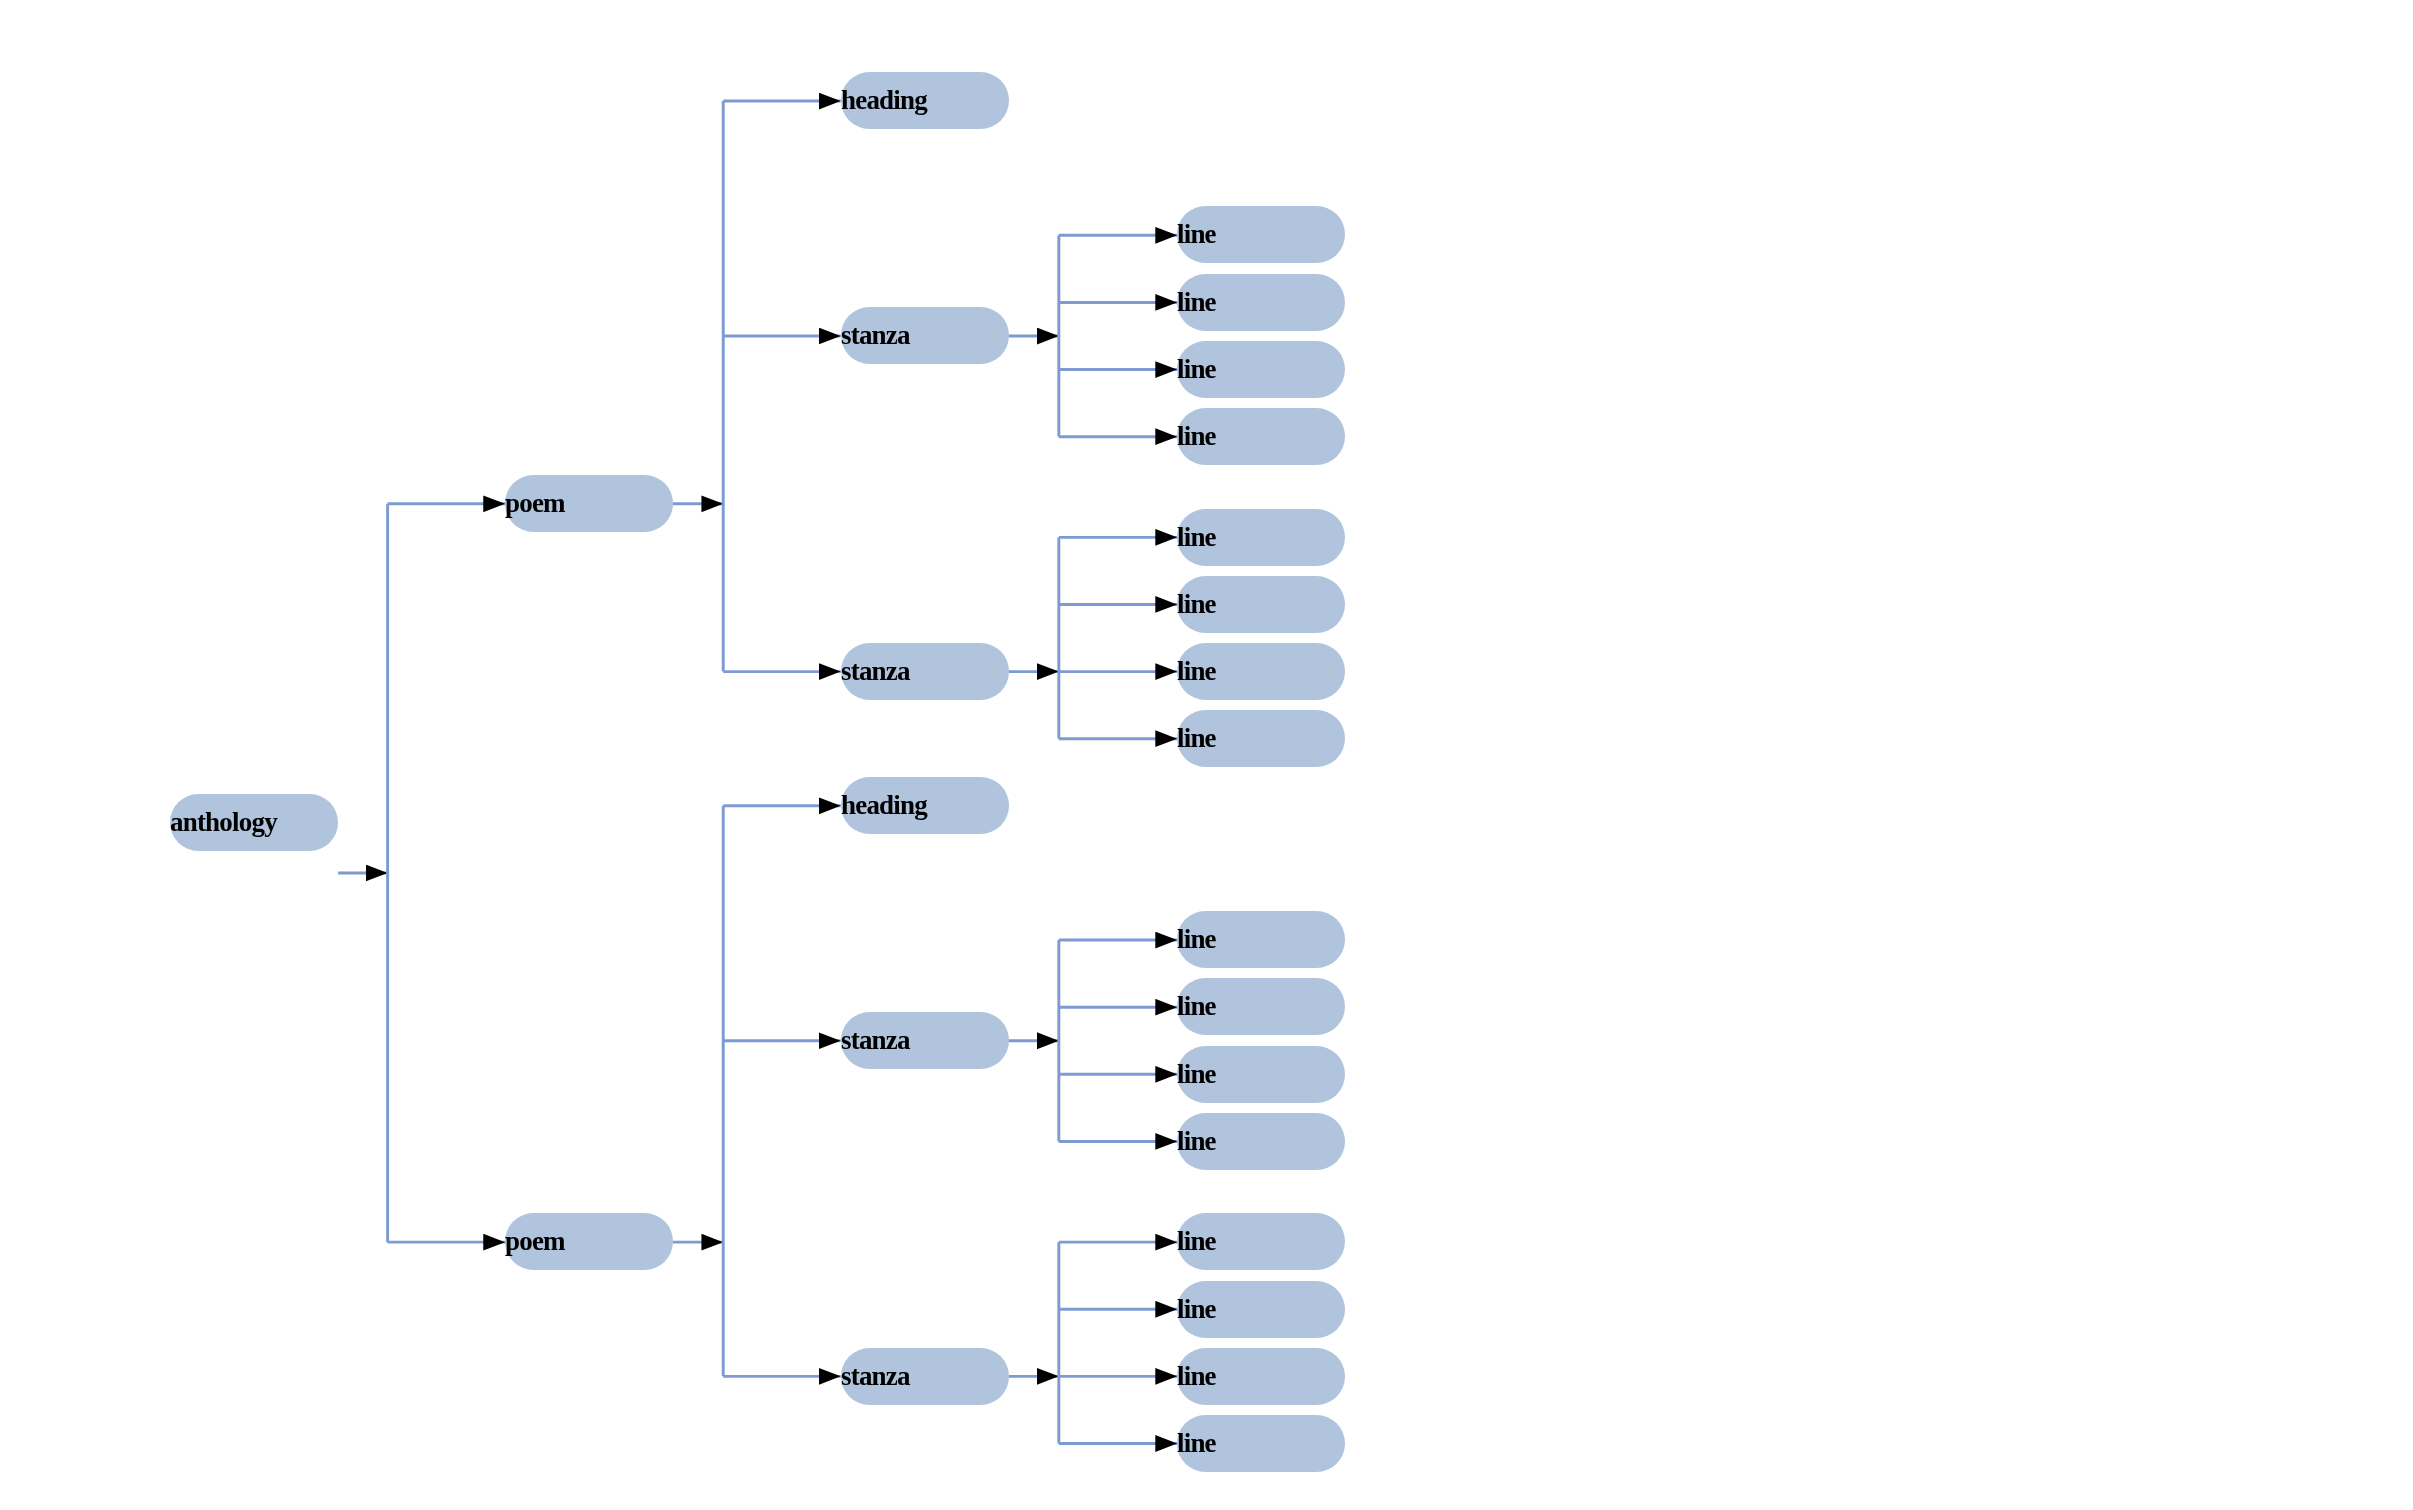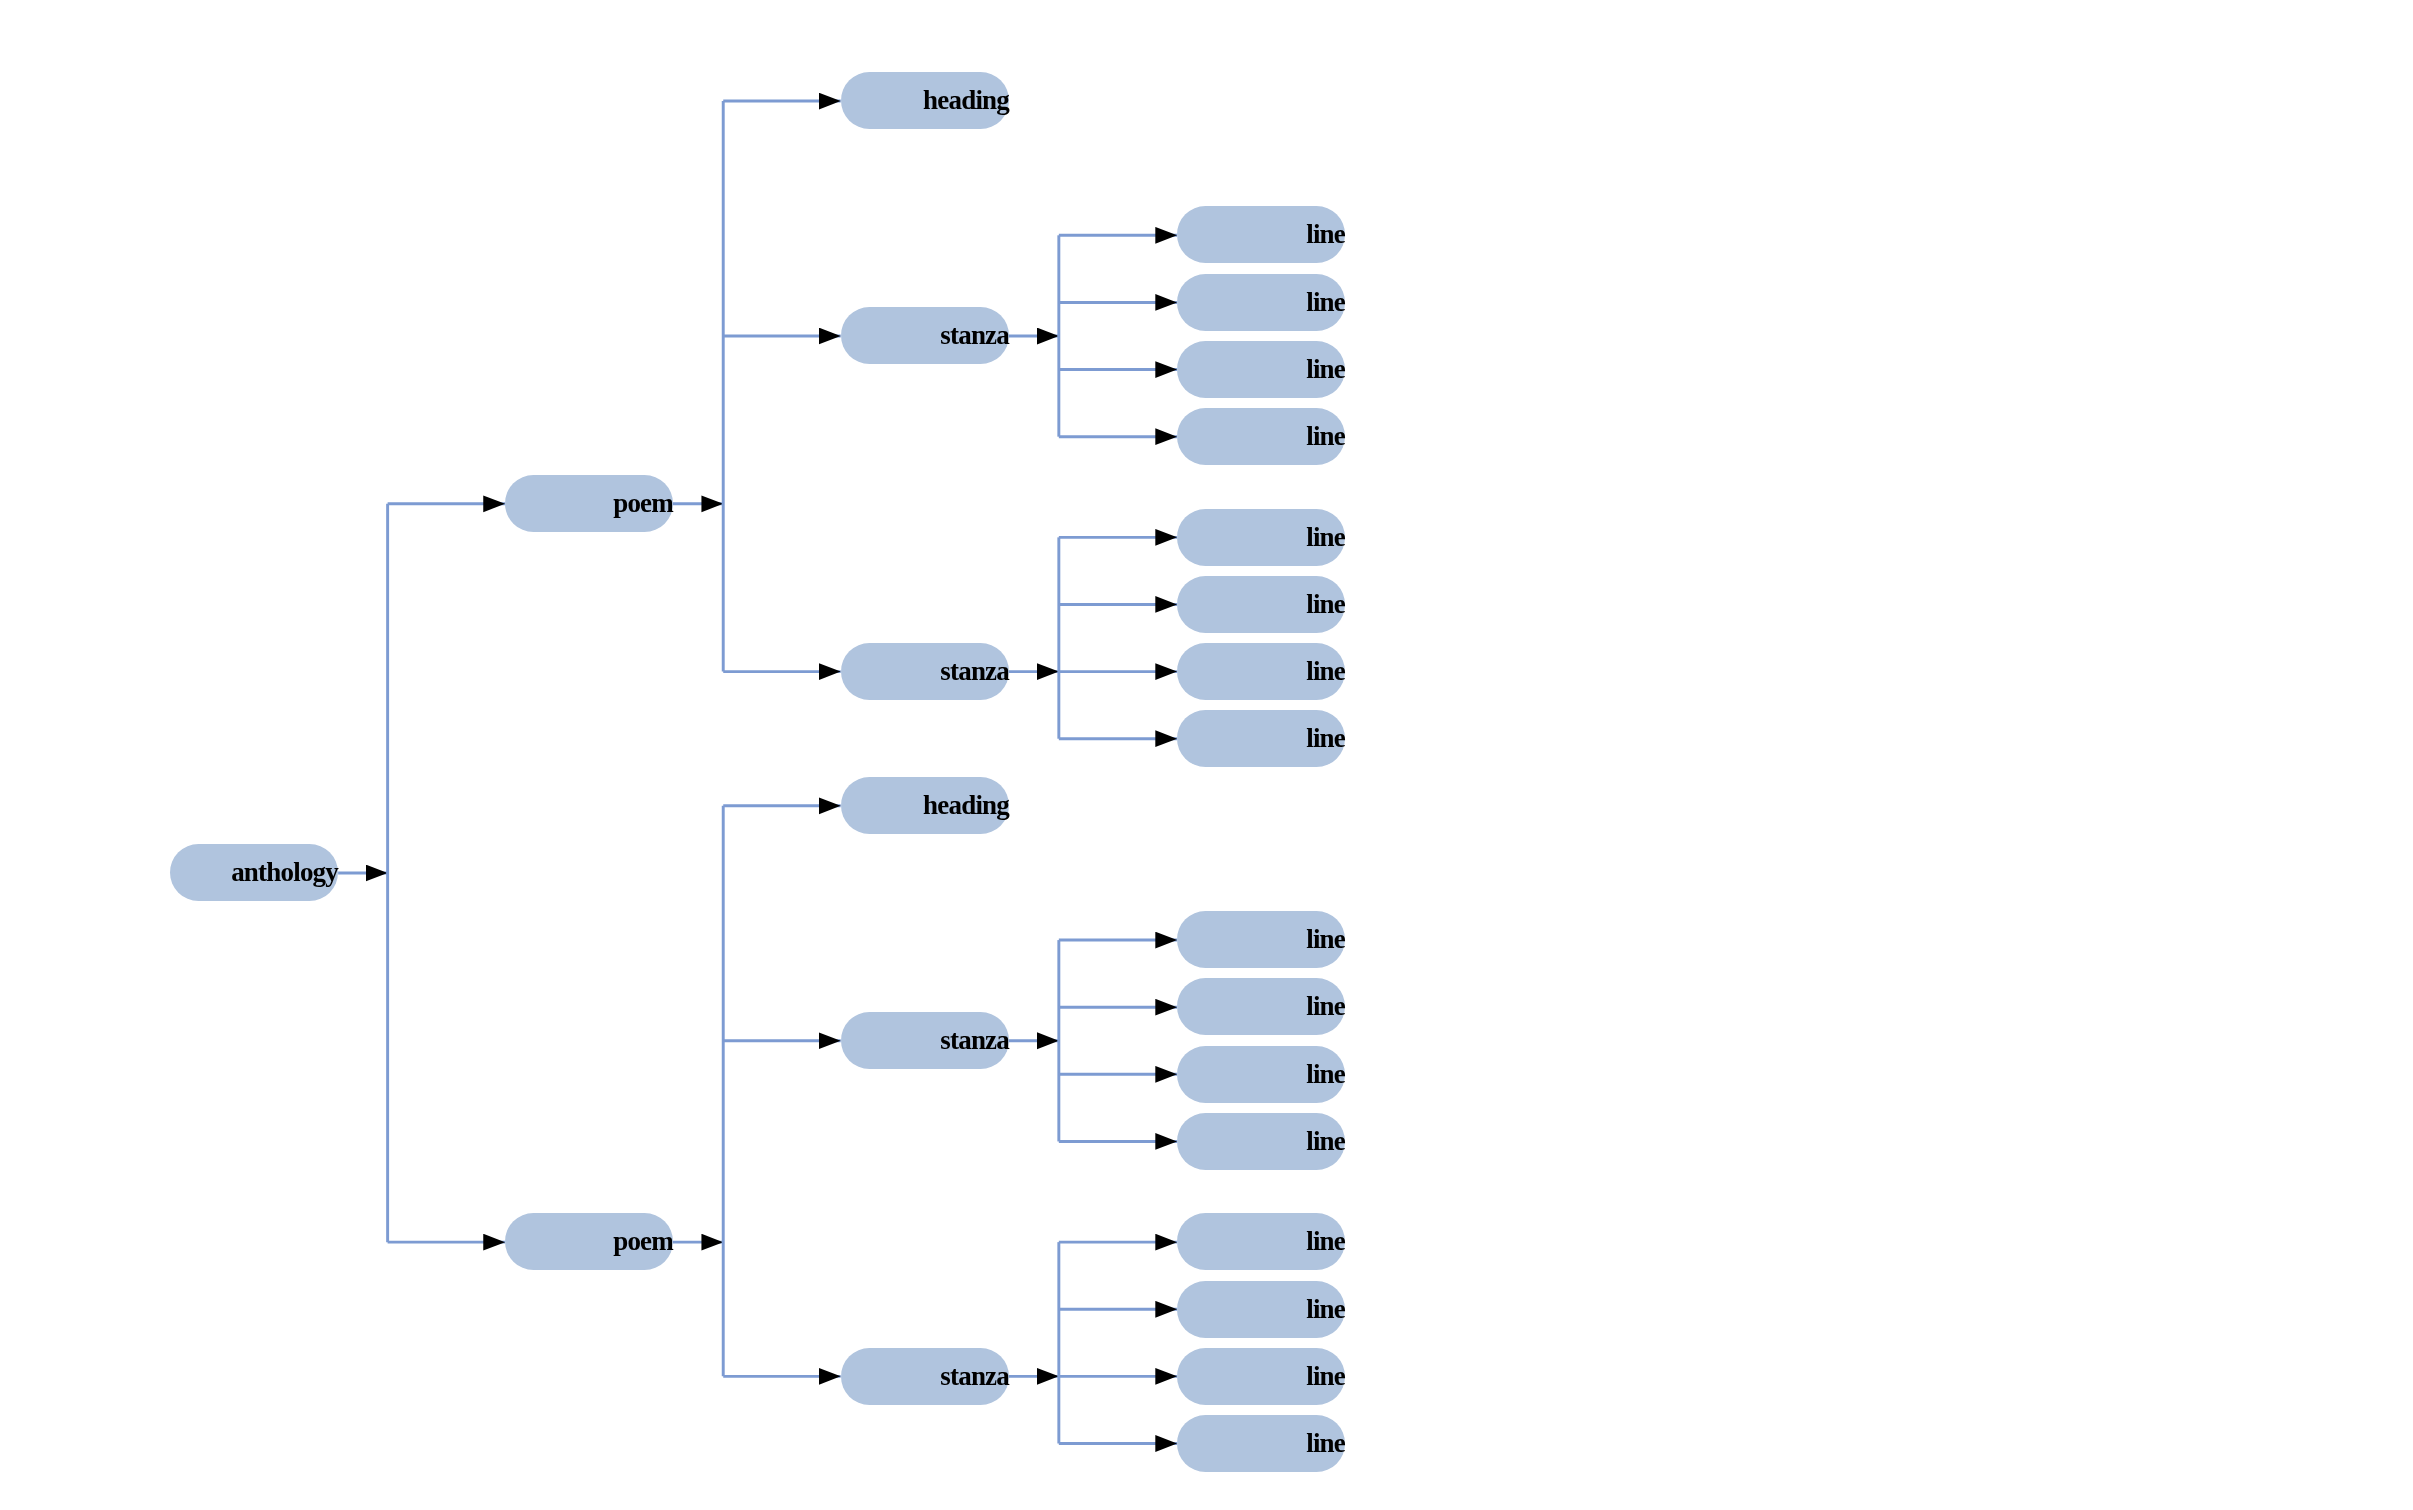--- a/index.html
+++ b/index.html
@@ -13,21 +13,21 @@
   }
   .edges { position: absolute; left: 0; top: 0; }
   .node {
     position: absolute;
     width: 168px;
     height: 57px;
     border-radius: 28.5px;
     background: #b0c4de;
     display: flex;
     align-items: center;
-    justify-content: flex-end;
+    justify-content: flex-start;
   }
   .node span {
     font-weight: 700;
     font-size: 27px;
     letter-spacing: -0.8px;
     color: #000000;
     white-space: nowrap;
   }
 </style>
 </head>
@@ -83,21 +83,21 @@
 
       <path d="M1202 1640 H1262" marker-end="url(#arrow)"></path>
       <path d="M1262 1480 V1720"></path>
       <path d="M1262 1480 H1403" marker-end="url(#arrow)"></path>
       <path d="M1262 1560 H1403" marker-end="url(#arrow)"></path>
       <path d="M1262 1640 H1403" marker-end="url(#arrow)"></path>
       <path d="M1262 1720 H1403" marker-end="url(#arrow)"></path>
     </g>
   </svg>
 
-  <div class="node" style="left:170px;top:844px">
+  <div class="node" style="left:170px;top:794px">
     <span>anthology</span>
   </div>
 
   <div class="node" style="left:505px;top:475px">
     <span>poem</span>
   </div>
   <div class="node" style="left:841px;top:72px">
     <span>heading</span>
   </div>
   <div class="node" style="left:841px;top:307px">

